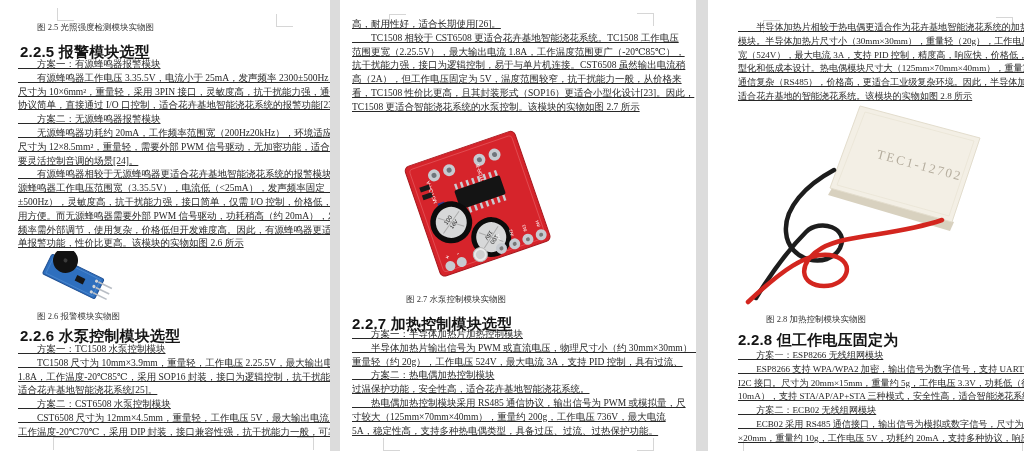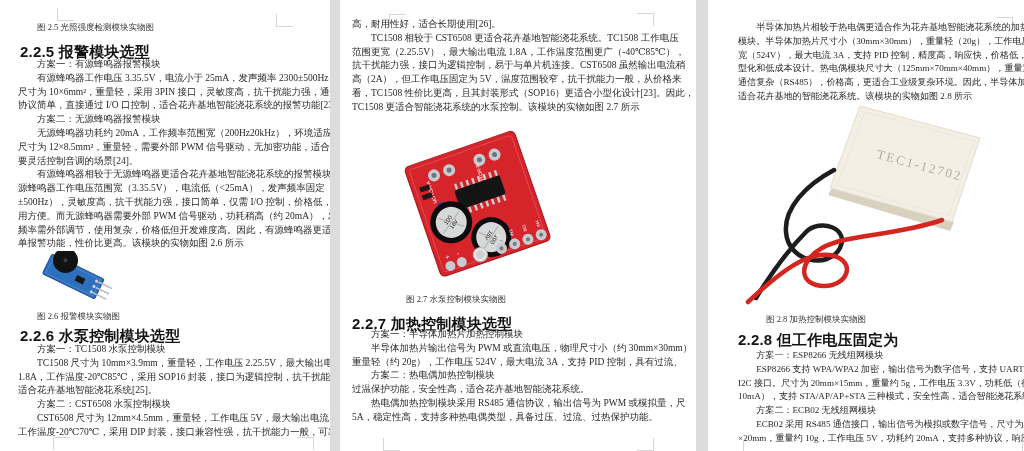--- a/index.html
+++ b/index.html
@@ -6,21 +6,21 @@
   body{width:1024px;height:451px;overflow:hidden;background:#ffffff;
        font-family:"Liberation Serif","DejaVu Serif",serif;}
   .canvas{position:relative;width:1024px;height:451px;background:#0c4a6e;}
   .page{position:absolute;top:0;height:451px;background:#fff;}
   .gutter{position:absolute;top:0;height:451px;background:#dcdcdc;}
   .cap{position:absolute;font-size:8.5px;color:#333;white-space:nowrap;
        font-family:"Liberation Serif","DejaVu Serif",serif;}
   .h{position:absolute;font-family:"Liberation Sans","DejaVu Sans",sans-serif;
      font-weight:bold;font-size:15px;color:#141414;white-space:nowrap;letter-spacing:0.2px;}
   .para{position:absolute;font-size:9.5px;color:#282828;}
-  .para .tl{line-height:13.8px;white-space:nowrap;}
+  .para .tl{line-height:13.8px;white-space:nowrap;text-decoration:underline;}
   .para.small{font-size:9.1px;}
   .fig{position:absolute;margin:0;padding:0;}
   .cm{position:absolute;width:16px;height:12px;}
   .cm-tl{border-left:1px solid #d6d6d6;border-top:1px solid #d6d6d6;}
   .cm-tr{border-right:1px solid #d6d6d6;border-top:1px solid #d6d6d6;}
   .cm-bl{border-left:1px solid #d6d6d6;border-bottom:1px solid #d6d6d6;}
   .cm-br{border-right:1px solid #d6d6d6;border-bottom:1px solid #d6d6d6;}
 </style>
 </head>
 <body>
@@ -91,21 +91,21 @@
 
   <div class="page" style="left:340px;width:356px">
     <div class="cm cm-tl" style="left:49px;top:14px"></div>
     <div class="cm cm-tr" style="left:297px;top:13px"></div>
     <div class="cm cm-bl" style="left:43px;top:438px"></div>
     <div class="cm cm-br" style="left:297px;top:438px"></div>
 
     <div class="para" style="left:12px;top:18px;width:300px">
         <div class="tl">高，耐用性好，适合长期使用[26]。</div>
         <div class="tl">　　TC1508 相较于 CST6508 更适合花卉基地智能浇花系统。TC1508 工作电压</div>
-        <div class="tl">范围更宽（2.25.5V），最大输出电流 1.8A，工作温度范围更广（-40℃85℃），</div>
+        <div class="tl">范围更宽（2.25.5V），最大输出电流 1.8A，工作温度范围更广（-20℃85℃），</div>
         <div class="tl">抗干扰能力强，接口为逻辑控制，易于与单片机连接。CST6508 虽然输出电流稍</div>
         <div class="tl">高（2A），但工作电压固定为 5V，温度范围较窄，抗干扰能力一般，从价格来</div>
         <div class="tl">看，TC1508 性价比更高，且其封装形式（SOP16）更适合小型化设计[23]。因此，</div>
         <div class="tl">TC1508 更适合智能浇花系统的水泵控制。该模块的实物如图 2.7 所示</div>
       </div>
 
     <figure class="fig" style="left:60px;top:118px;width:155px;height:174px">
       <svg width="155" height="174" viewBox="0 0 155 174">
         <g transform="rotate(-19 77 87)">
           <rect x="20" y="28" width="116" height="116" rx="5" fill="#d6242b" stroke="#a8181e" stroke-width="1"></rect>
@@ -187,20 +187,21 @@
 
     <div class="h" style="left:12px;top:315px">2.2.7 加热控制模块选型</div>
 
     <div class="para" style="left:12px;top:328px;width:300px">
         <div class="tl">　　方案一：半导体加热片加热控制模块</div>
         <div class="tl">　　半导体加热片输出信号为 PWM 或直流电压，物理尺寸小（约 30mm×30mm），</div>
         <div class="tl">重量轻（约 20g），工作电压 524V，最大电流 3A，支持 PID 控制，具有过流、</div>
         <div class="tl">　　方案二：热电偶加热控制模块</div>
         <div class="tl">过温保护功能，安全性高，适合花卉基地智能浇花系统。</div>
         <div class="tl">　　热电偶加热控制模块采用 RS485 通信协议，输出信号为 PWM 或模拟量，尺</div>
+        <div class="tl">寸较大（125mm×70mm×40mm），重量约 200g，工作电压 736V，最大电流</div>
         <div class="tl">5A，稳定性高，支持多种热电偶类型，具备过压、过流、过热保护功能。</div>
       </div>
   </div>
 
   <div class="gutter" style="left:696px;width:12px"></div>
 
   <div class="page" style="left:708px;width:316px">
     <div class="cm cm-tl" style="left:55px;top:20px"></div>
     <div class="cm cm-tr" style="left:288px;top:17px"></div>
     <div class="cm cm-bl" style="left:35px;top:441px"></div>

